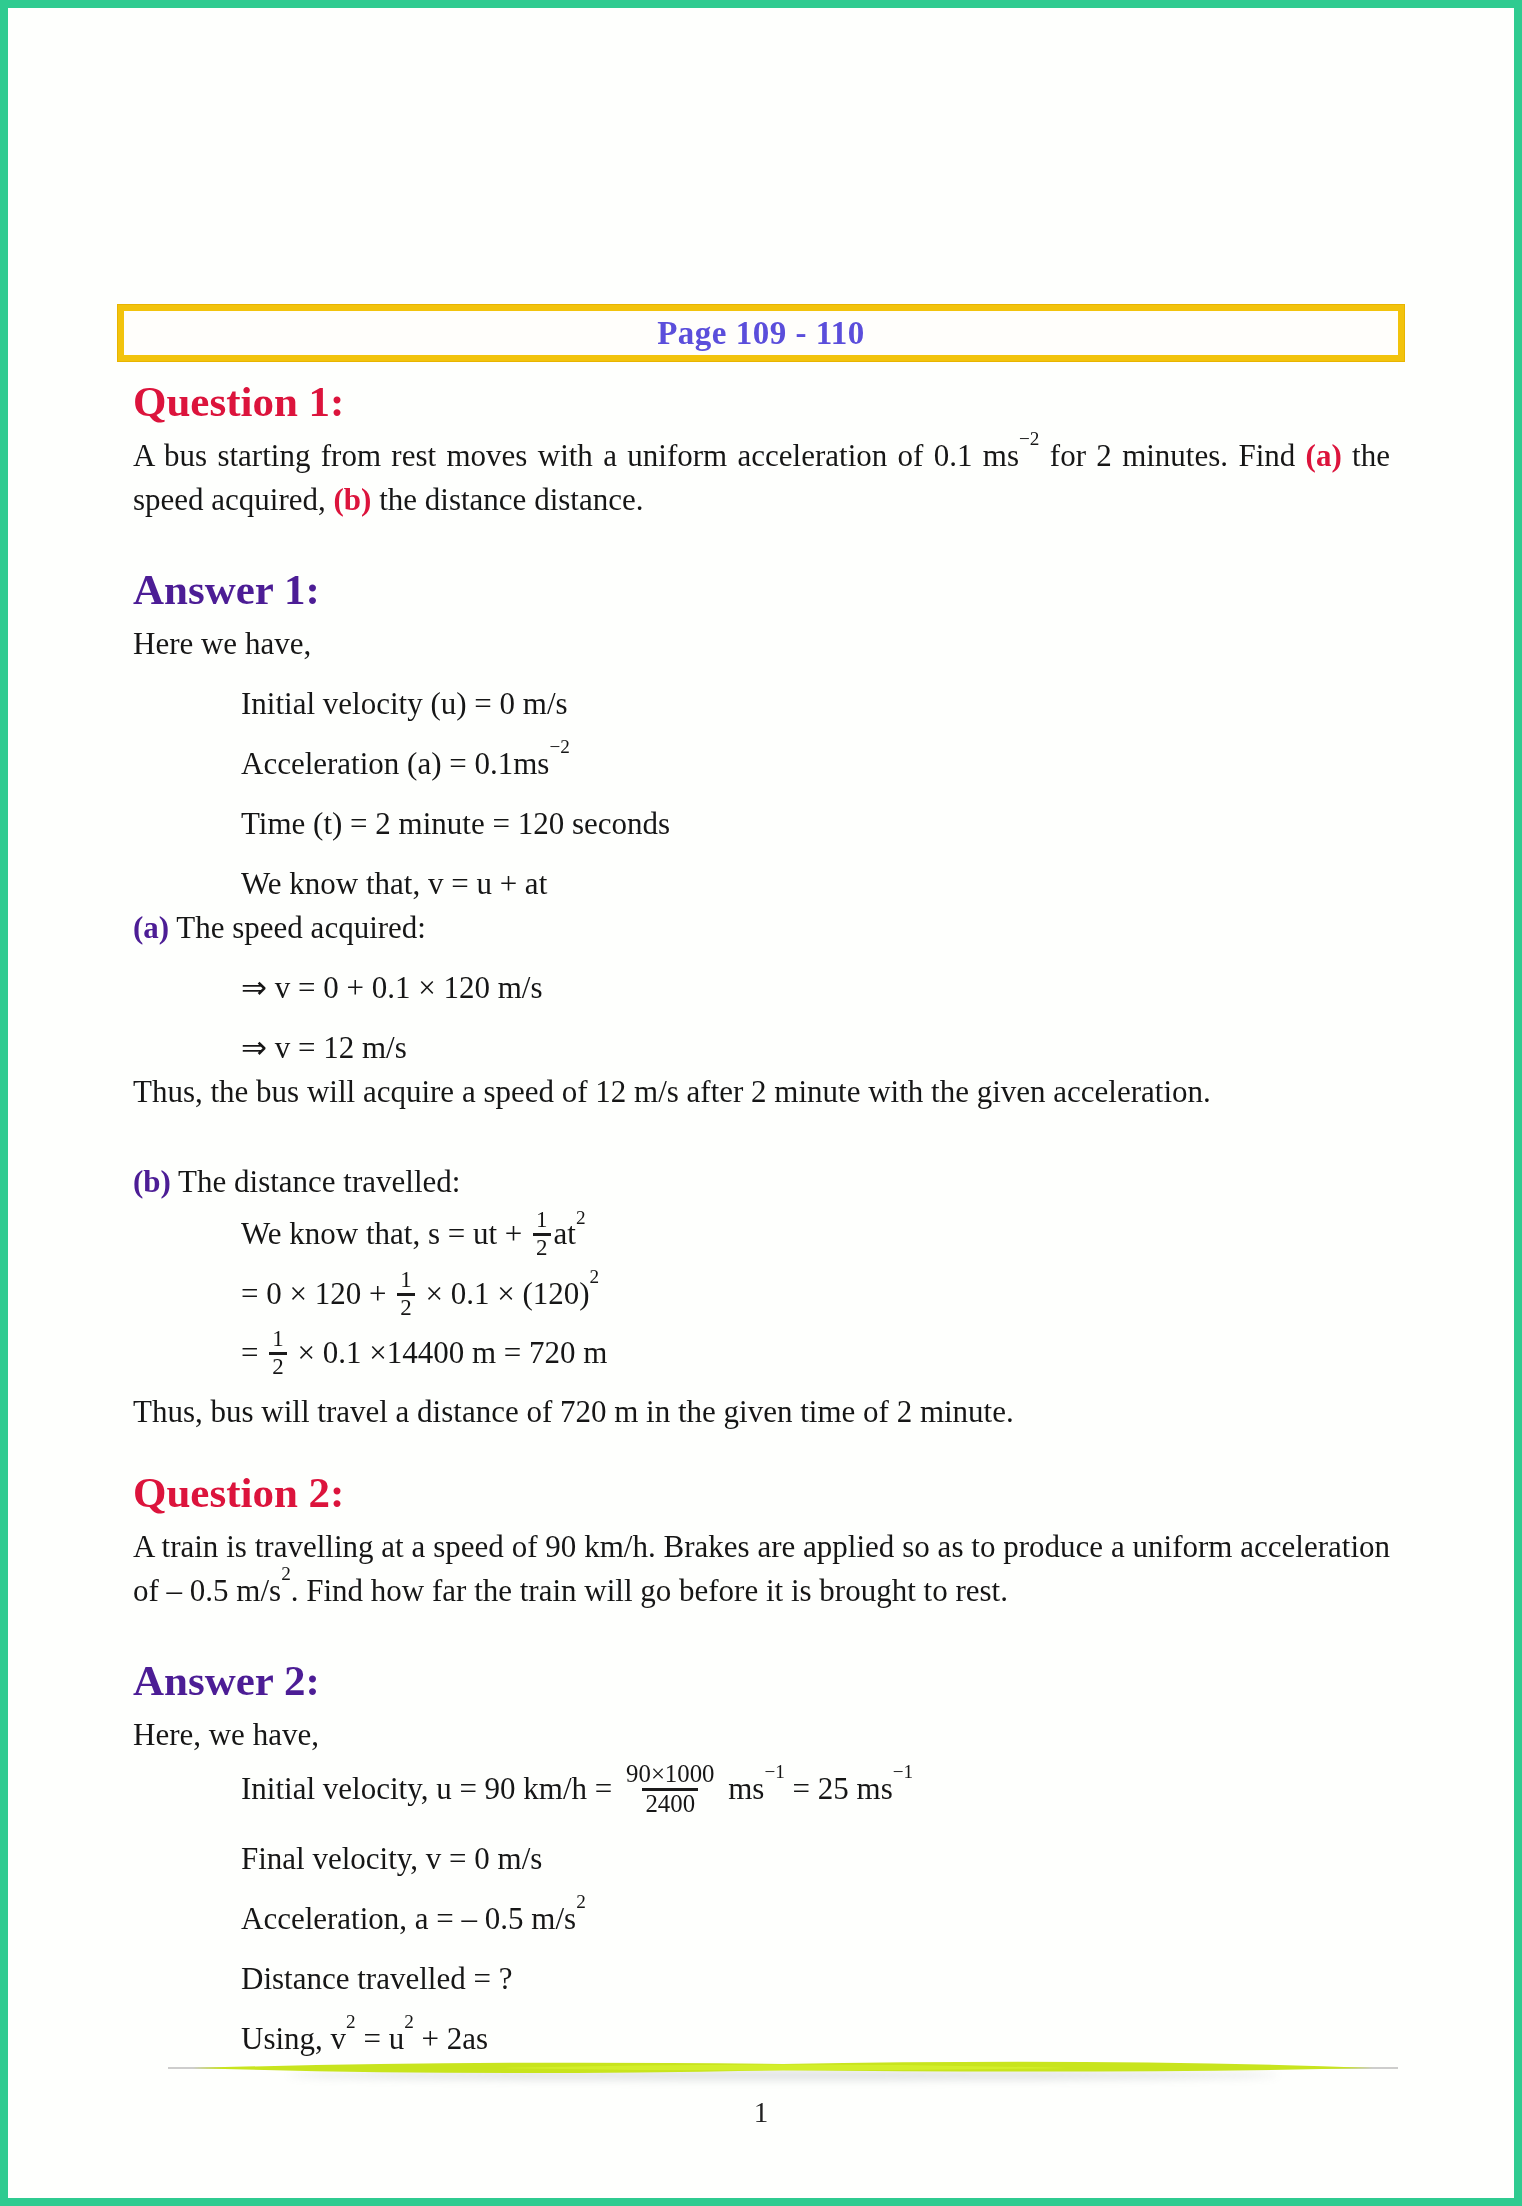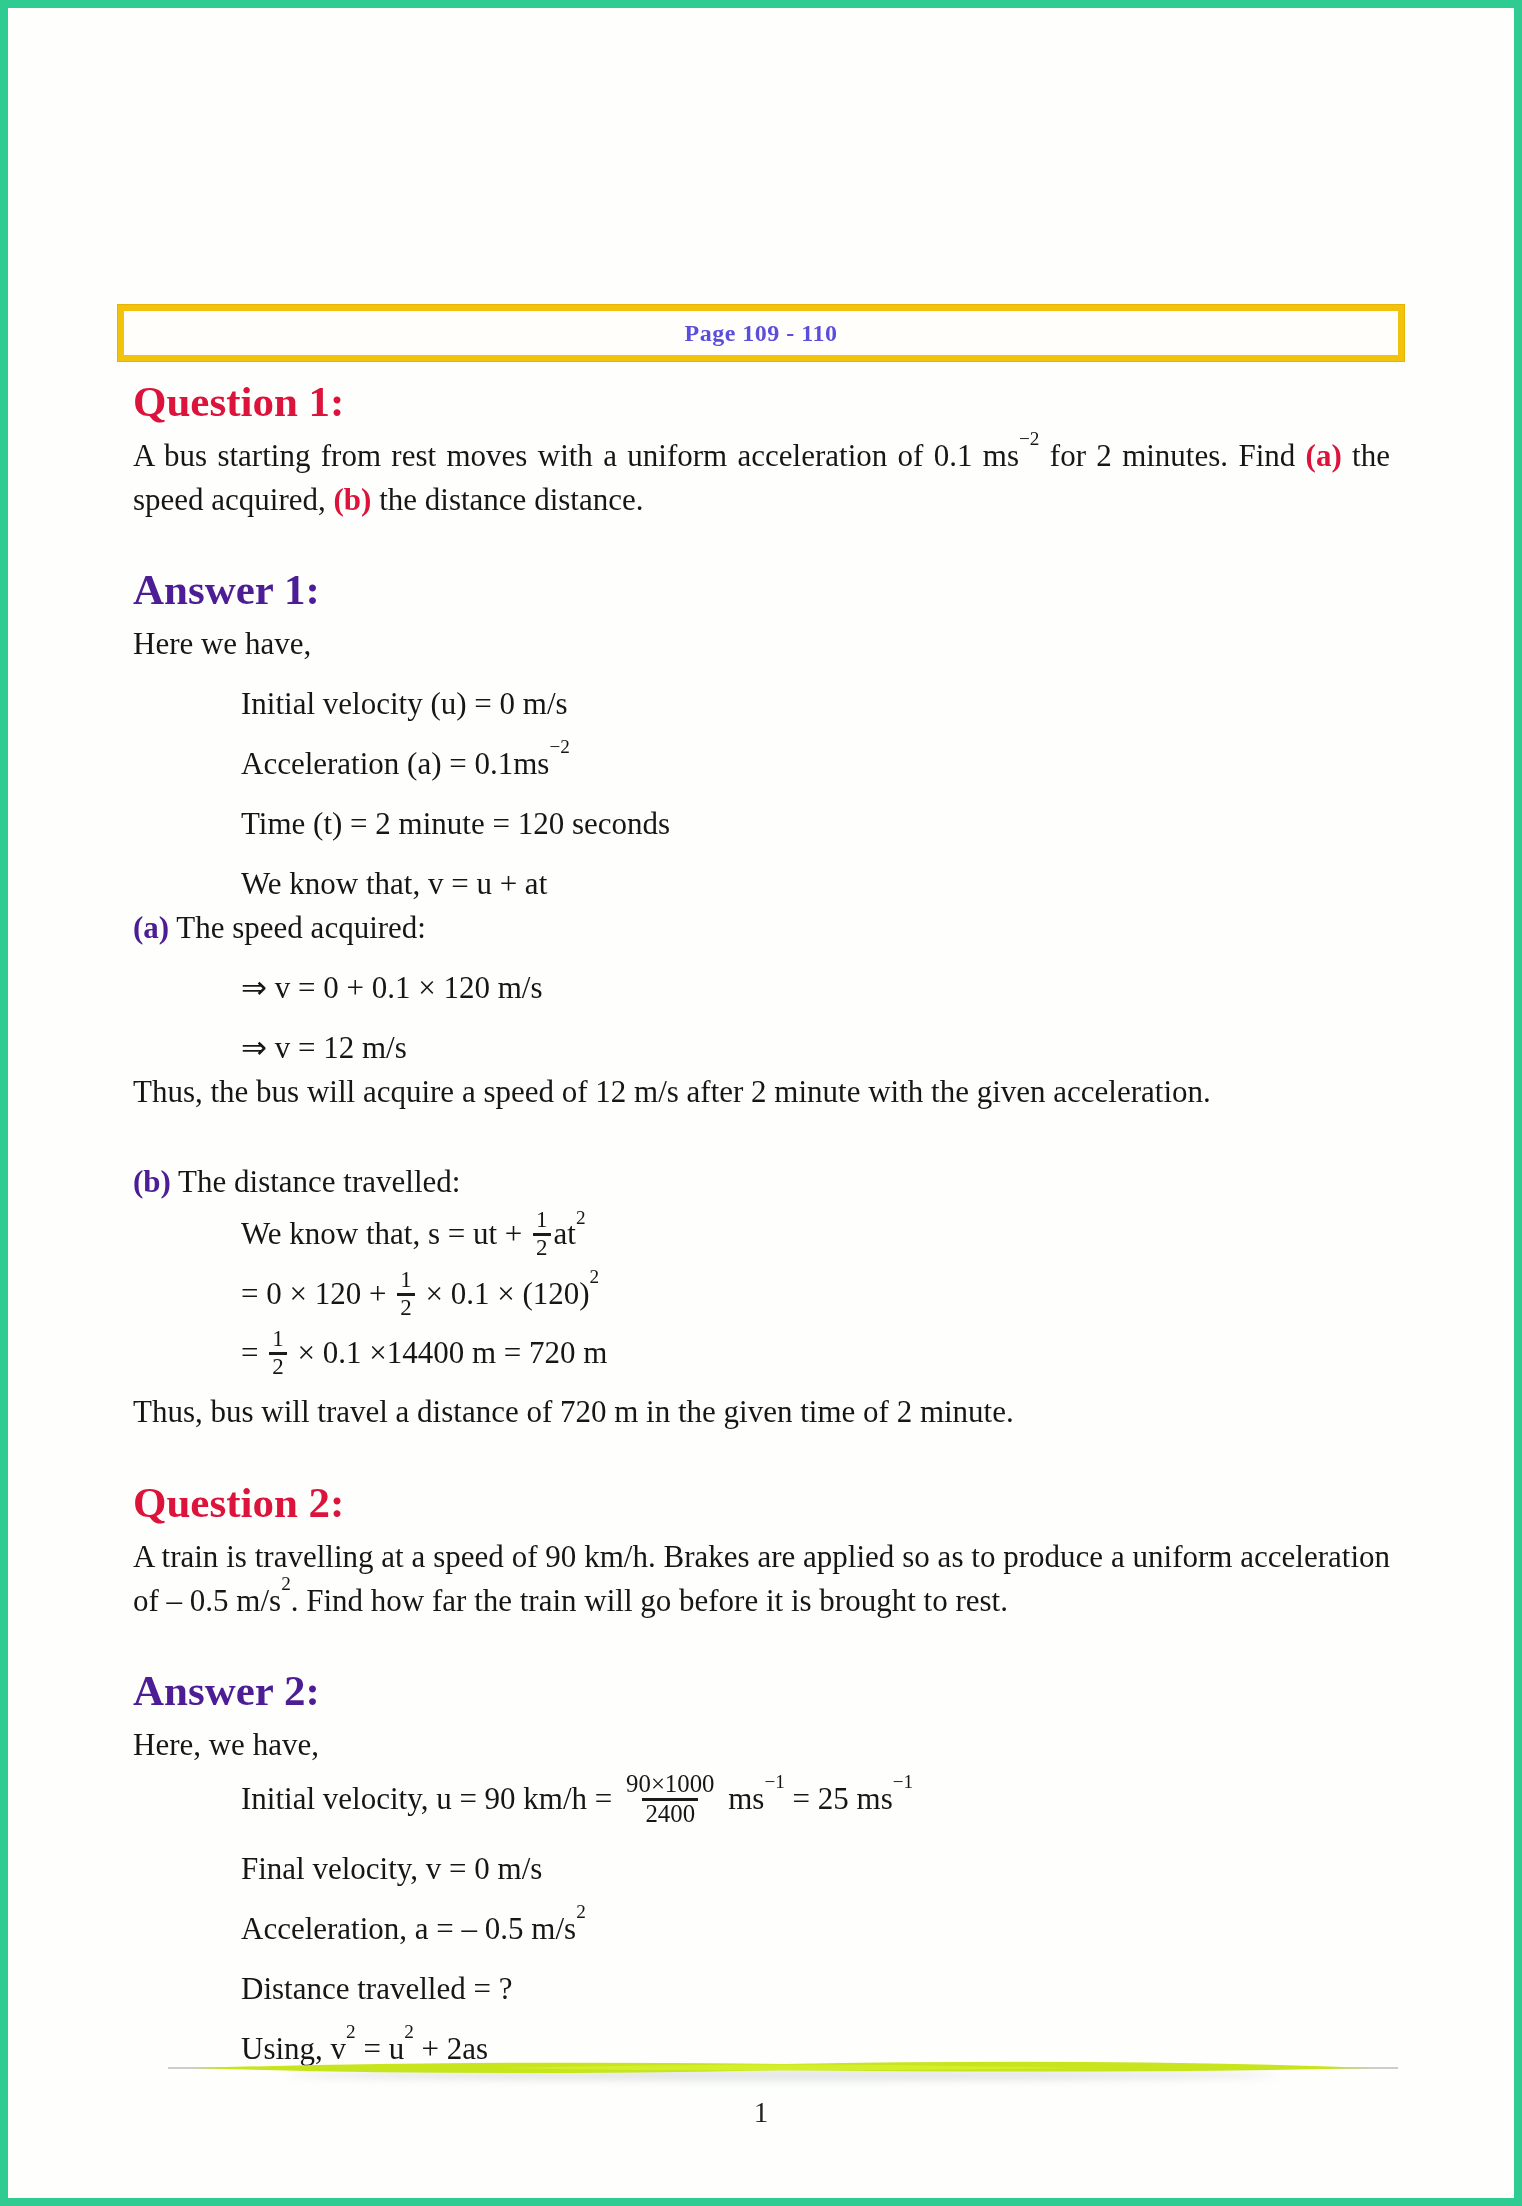--- a/index.html
+++ b/index.html
@@ -20,21 +20,21 @@
   .header-box{
     box-sizing:border-box;
     margin:297px 110px 0 110px;
     height:56px;
     border:6px solid #f2c30c;
     box-shadow:0 0 0 1px #e8b400;
     background:#fffefb;
     display:flex;align-items:center;justify-content:center;
   }
   .page-title{
-    font-size:24px;font-weight:700;color:#5b4edb;letter-spacing:.5px;
+    font-size:33px;font-weight:700;color:#5b4edb;letter-spacing:.5px;
   }
   .content{
     padding:6px 124px 0 125px;
     font-size:31px;
     line-height:1.42;
   }
   .label{font-weight:700;font-size:43px;margin:4px 0 2px 0;}
   .red{color:#dc143c;}
   .green{color:#4c1d95;margin-top:37px;}
   .bold{font-weight:700;}
@@ -45,21 +45,21 @@
   .frac{
     display:inline-flex;flex-direction:column;align-items:center;
     vertical-align:middle;line-height:1.08;font-size:0.74em;
     margin:0 3px;transform:translateY(-3px);text-align:center;
   }
   .frac .num{padding:0 3px;}
   .frac .den{border-top:3px solid #1b1b1b;padding:0 3px;}
   .frac-lg{font-size:0.8em;}
   .math-line{margin:7px 0;}
   .mt-b{margin-top:46px;}
-  .mt-q2{margin-top:38px;}
+  .mt-q2{margin-top:28px;}
   .shadow-wrap{position:absolute;left:160px;top:2048px;width:1230px;height:30px;}
   .shadow-blur{
     position:absolute;left:120px;top:14px;width:990px;height:10px;
     background:#9aa0a8;opacity:.30;border-radius:50%;
     filter:blur(4px);
   }
   .shadow-svg{position:absolute;left:0;top:0;width:1230px;height:26px;}
   .page-num{
     position:absolute;left:0;width:100%;top:2088px;
     text-align:center;font-size:29px;color:#222;

